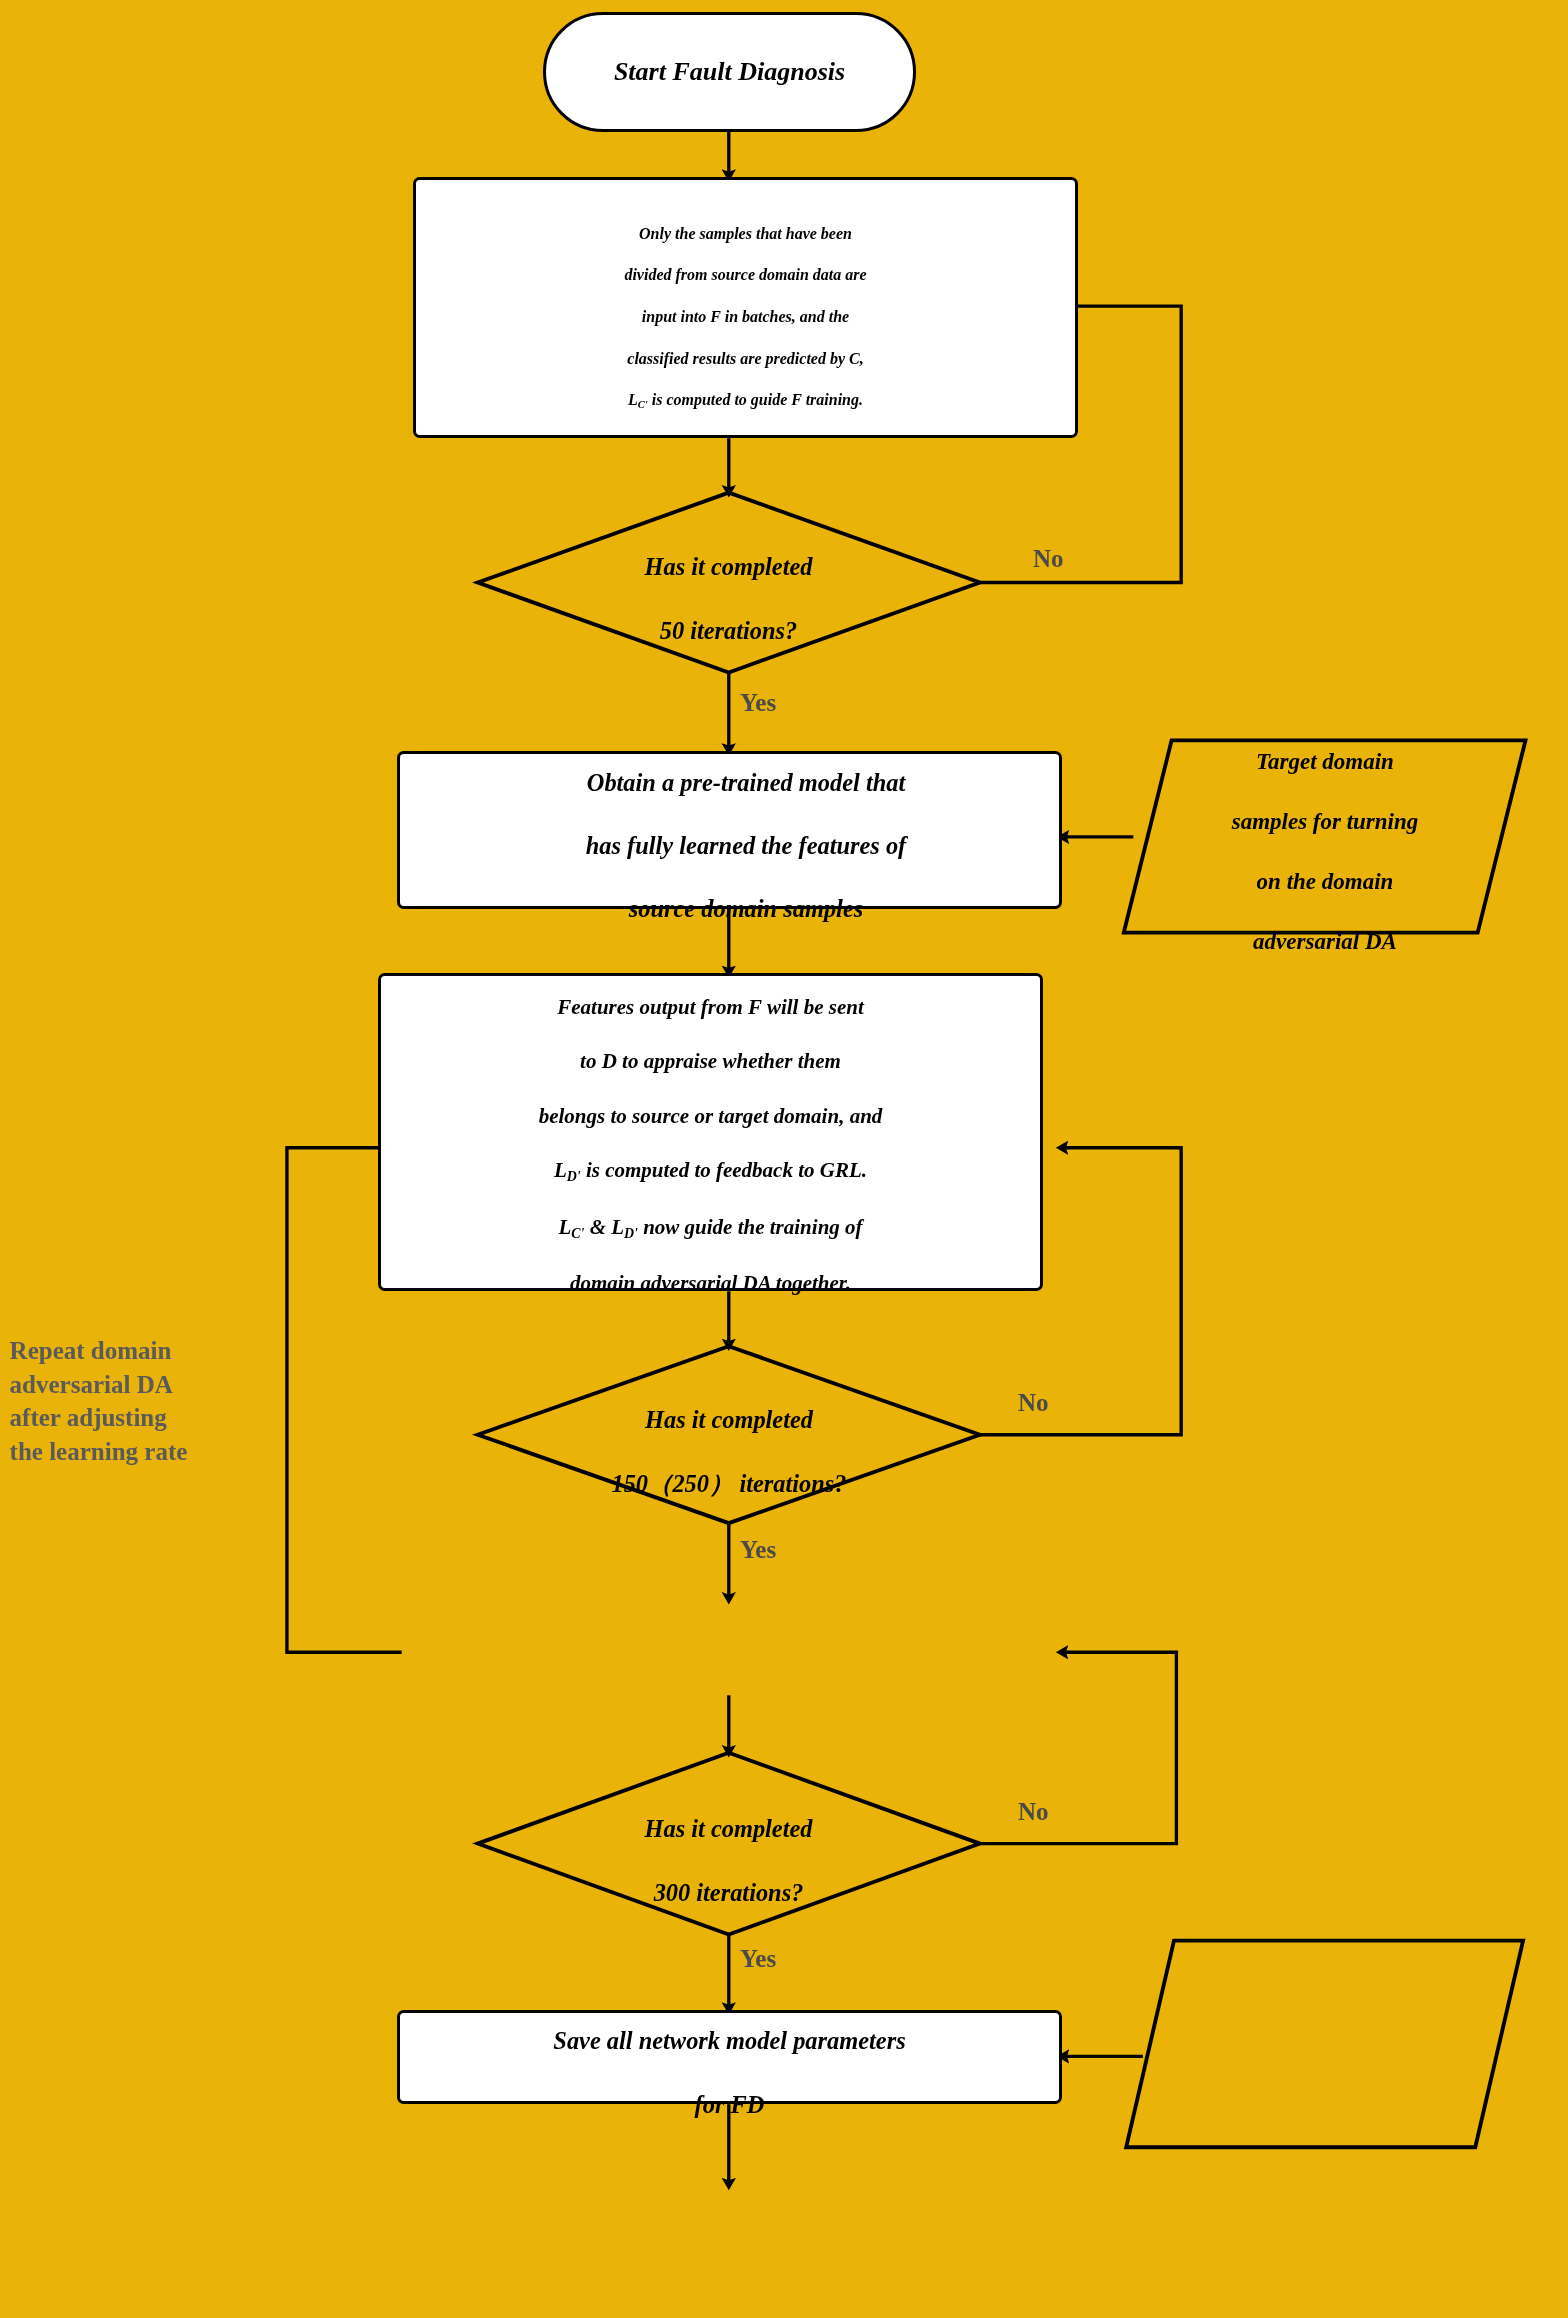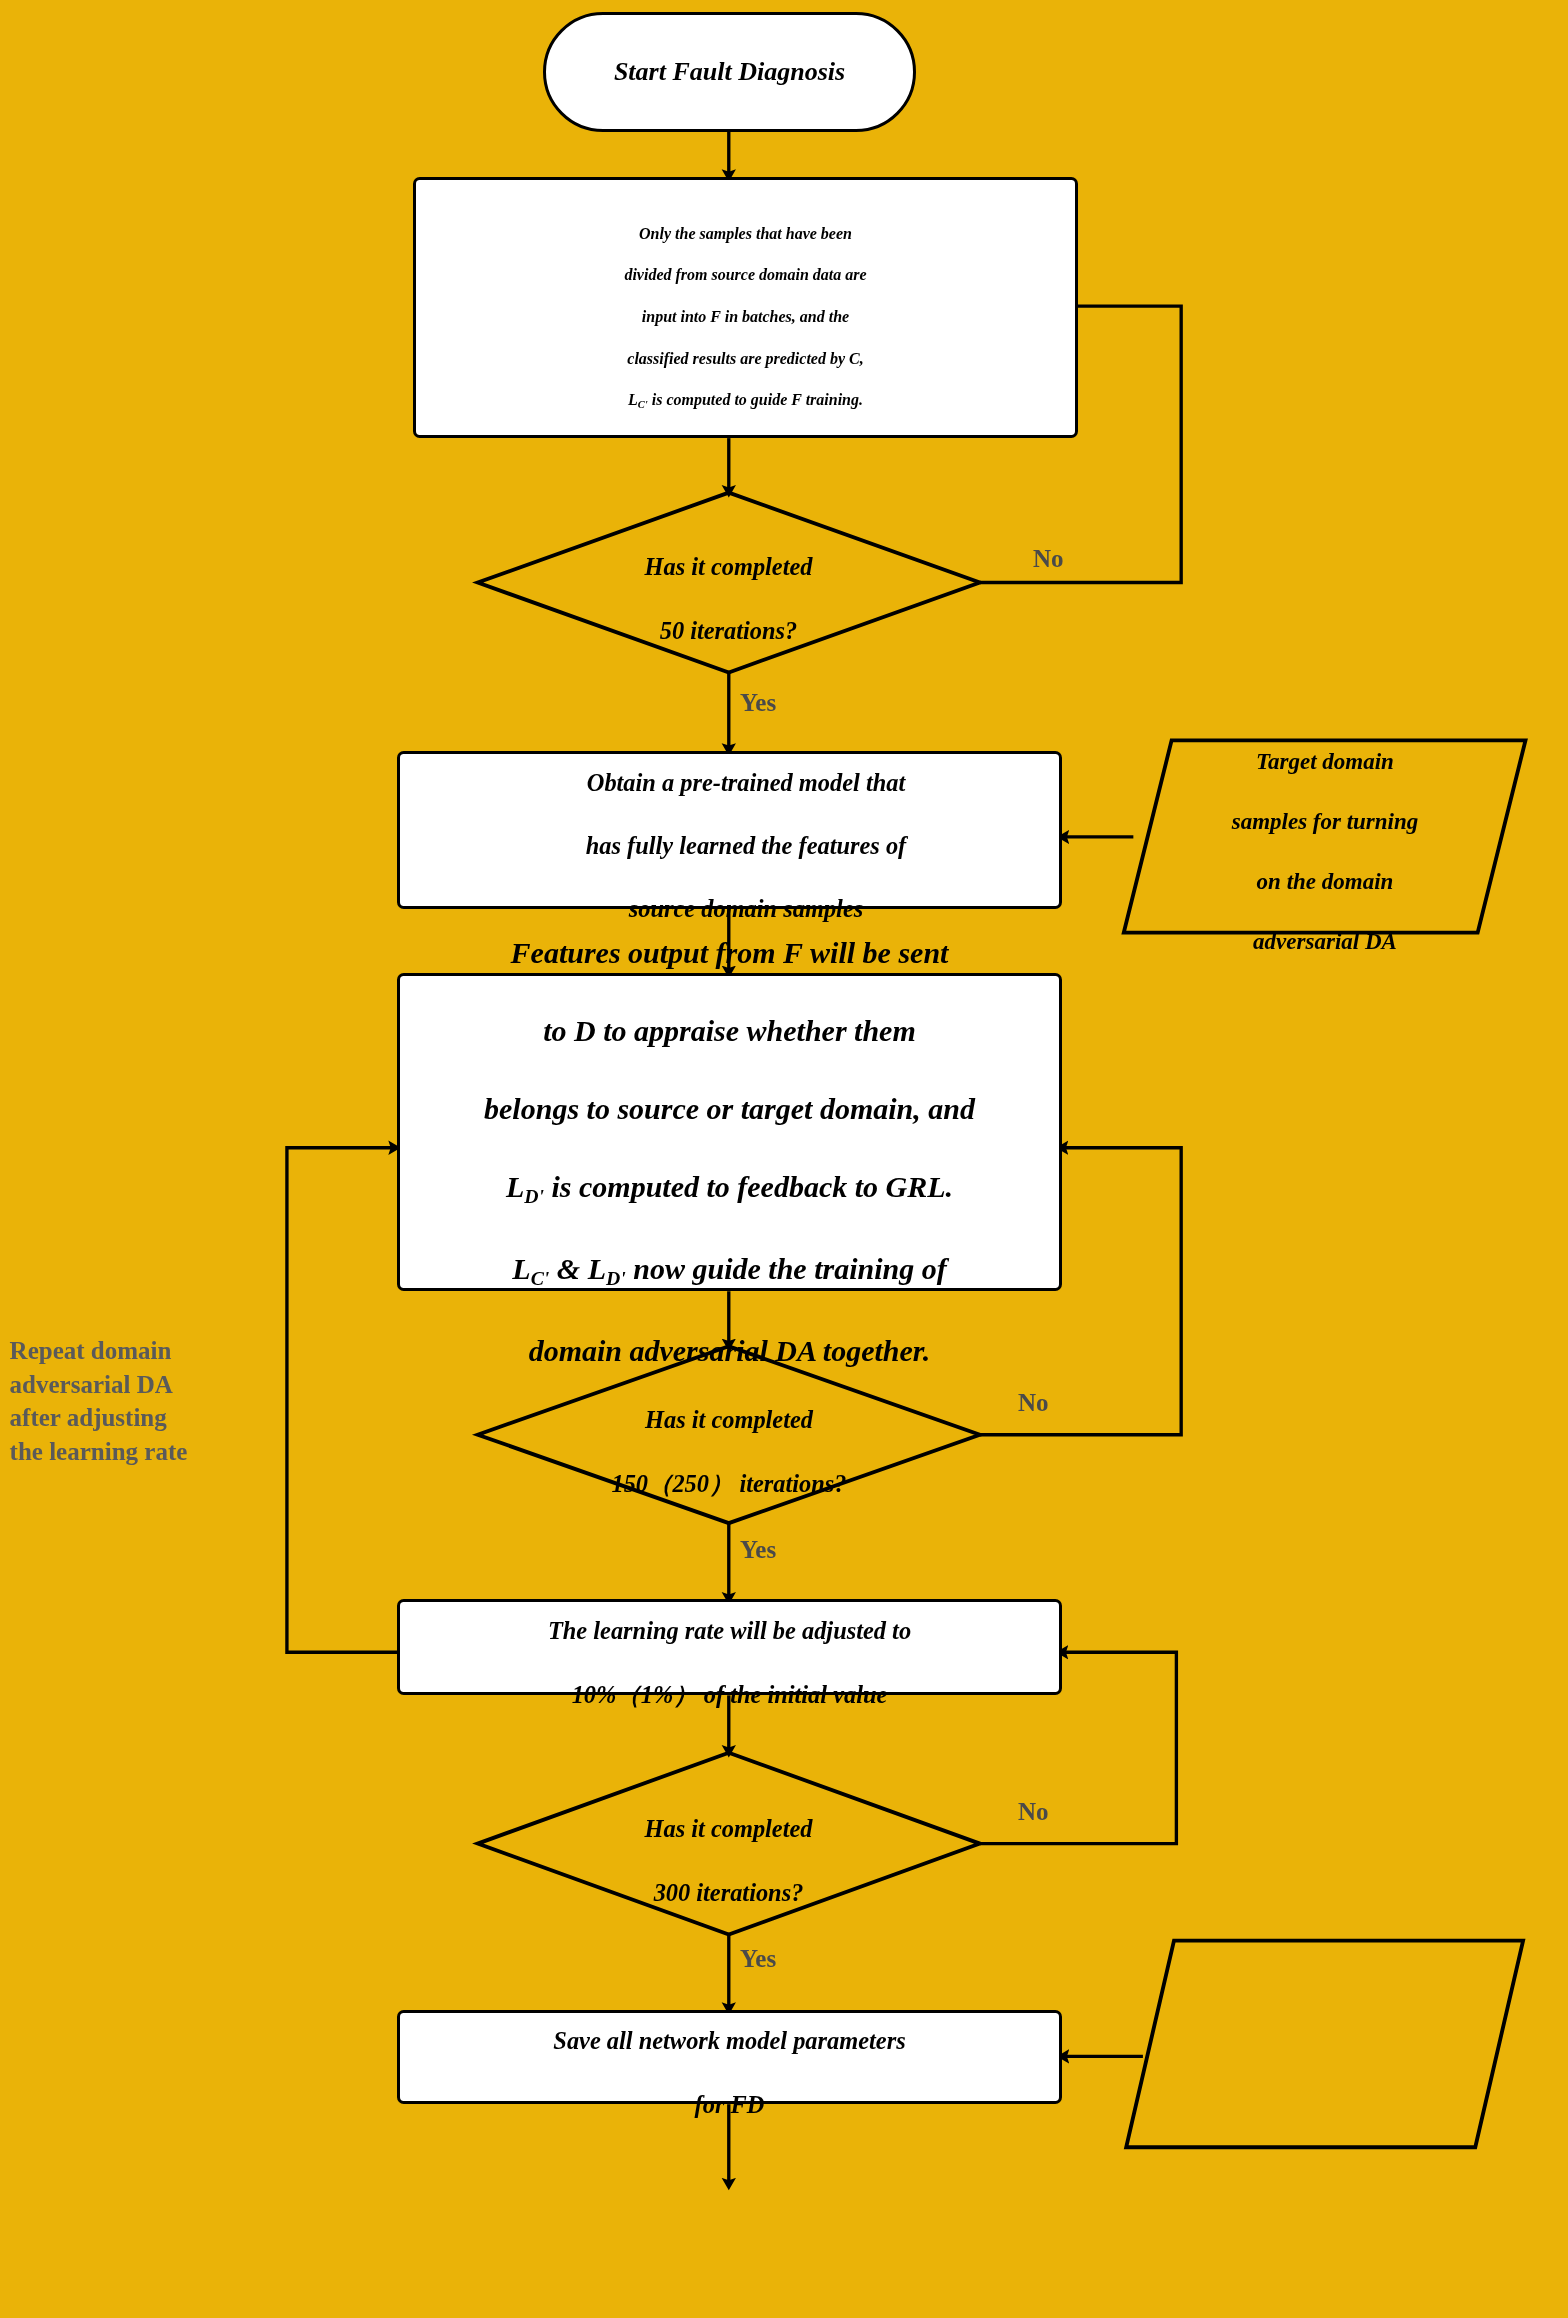--- a/index.html
+++ b/index.html
@@ -109,44 +109,38 @@
 
   <div class="overlaytext" style="left:1148px;top:751px;width:354px;height:172px;font-size:23px;">
     <span>
       <span>Target domain</span><br>
       <span>samples for turning</span><br>
       <span>on the domain</span><br>
       <span>adversarial DA</span>
     </span>
   </div>
 
-  <div class="node proc" style="left:397px;top:973px;width:665px;height:318px;font-size:30px;justify-content:center;">
+  <div class="node proc" style="left:378px;top:973px;width:665px;height:318px;font-size:21px;justify-content:center;">
     <span class="txt">
       <span>Features output from F will be sent</span><br>
       <span>to D to appraise whether them</span><br>
       <span>belongs to source or target domain, and</span><br>
       <span>L</span><sub>D'</sub><span> is computed to feedback to GRL.</span><br>
       <span>L</span><sub>C'</sub><span> &amp; </span><span>L</span><sub>D'</sub><span> now  guide the training of</span><br>
       <span>domain adversarial DA together.</span>
     </span>
   </div>
 
   <div class="overlaytext" style="left:514px;top:1400px;width:430px;height:72px;font-size:24.4px;">
     <span>
       <span>Has it completed</span><br>
       <span>150（250） iterations?</span>
     </span>
   </div>
 
-  <div class="node proc" style="left:397px;top:1599px;width:665px;height:96px;font-size:24.4px;">
-    <span class="txt">
-      <span>The learning rate will be adjusted to</span><br>
-      <span>10%（1%） of the initial value</span>
-    </span>
-  </div>
 
   <div class="overlaytext" style="left:537px;top:1809px;width:383px;height:72px;font-size:24.4px;">
     <span>
       <span>Has it completed</span><br>
       <span>300 iterations?</span>
     </span>
   </div>
 
   <div class="node proc" style="left:397px;top:2010px;width:665px;height:94px;font-size:24.4px;">
     <span class="txt">

